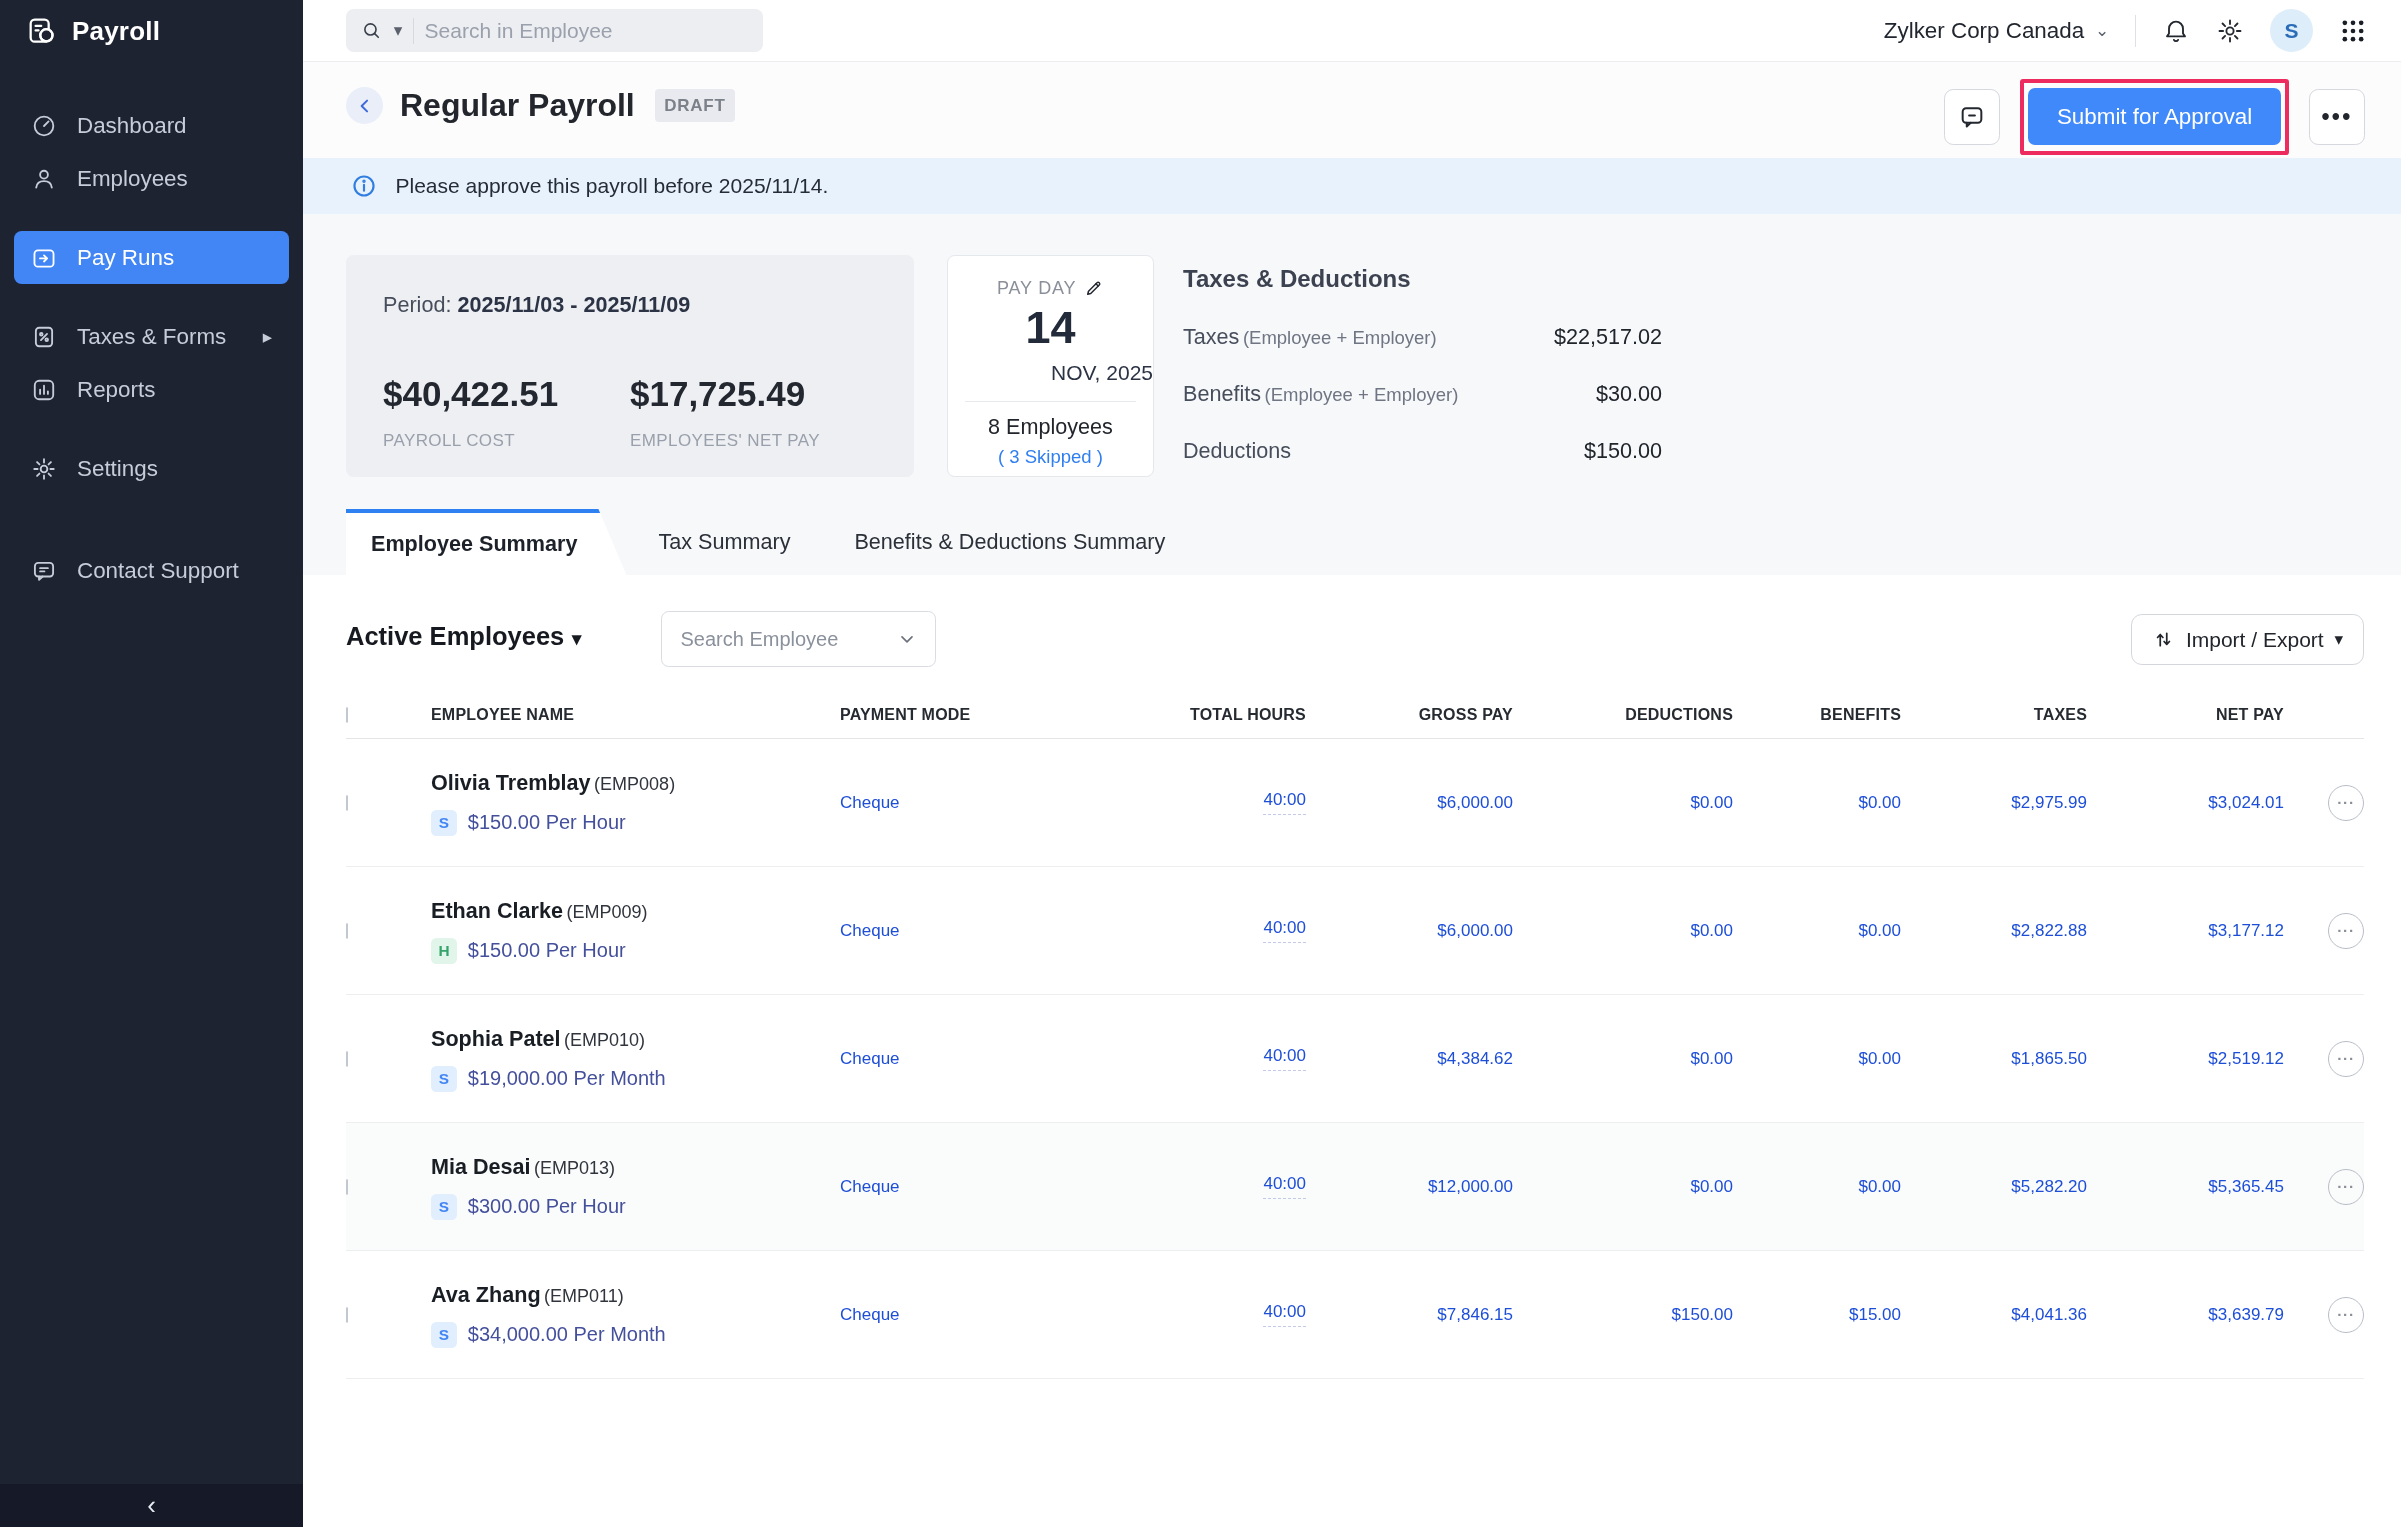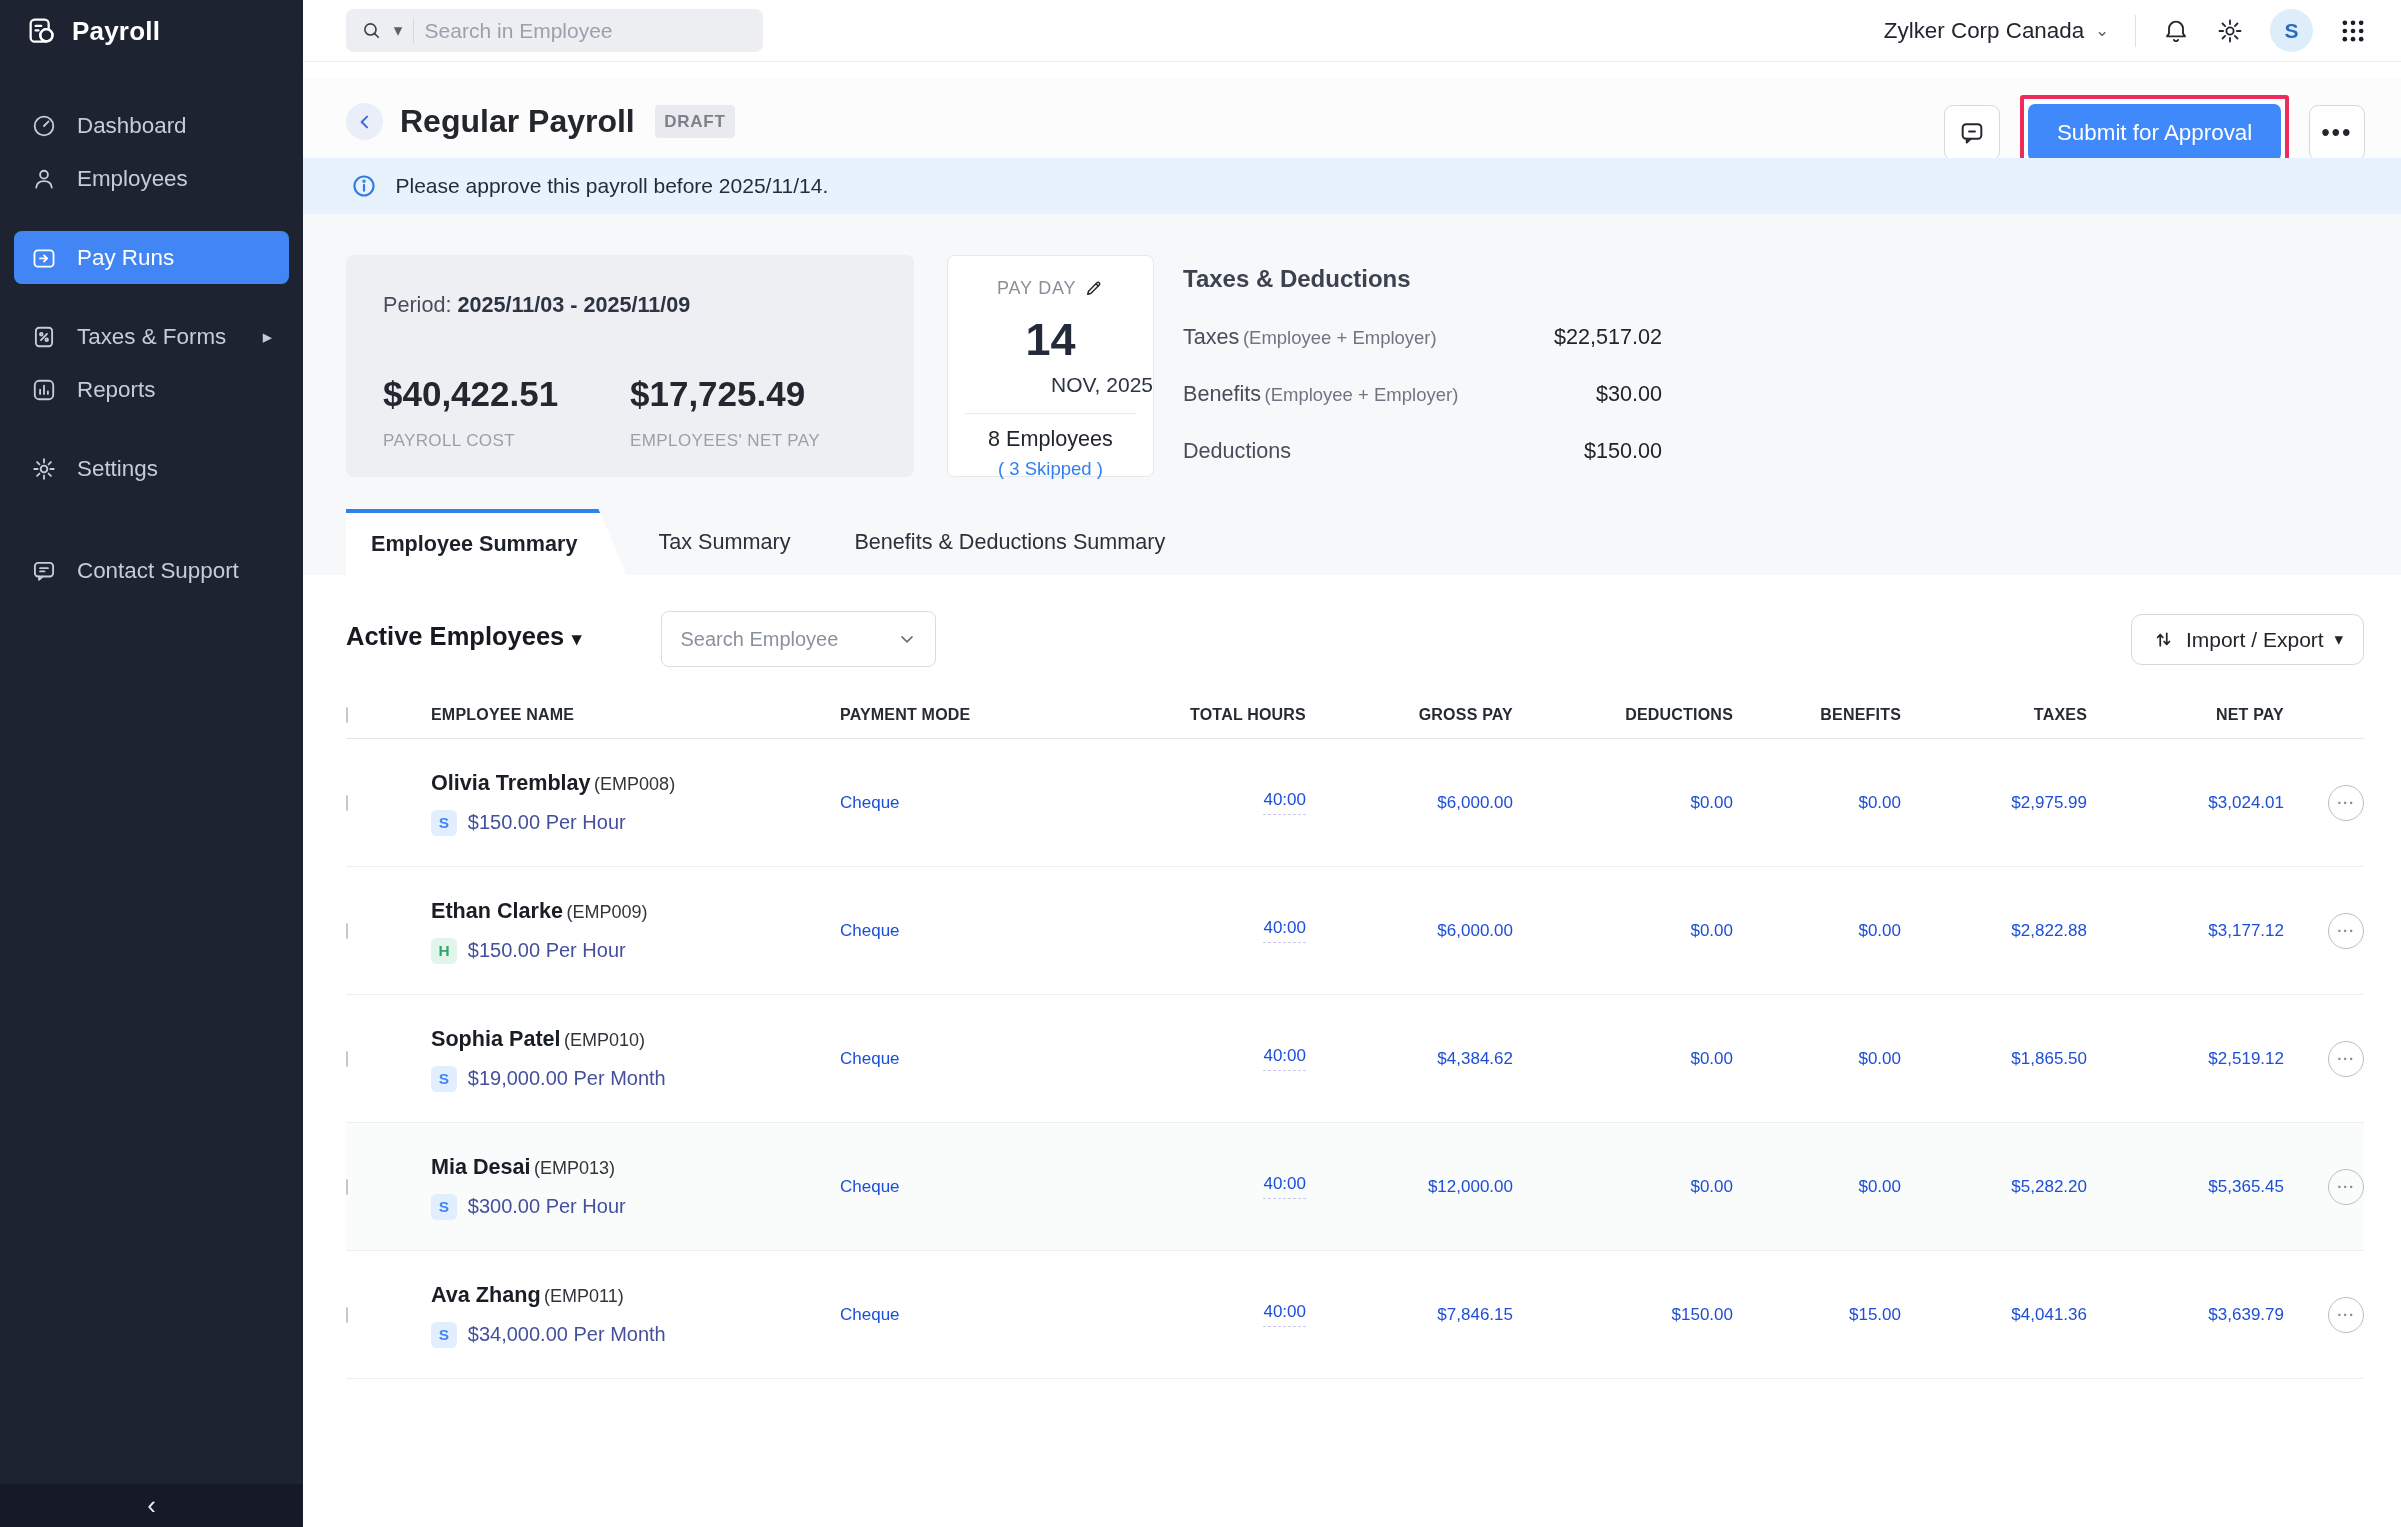--- a/index.html
+++ b/index.html
@@ -34,21 +34,21 @@
   .search-box input::placeholder { color:#9aa1ad; }
   .topbar-right { margin-left:auto; display:flex; align-items:center; gap:26px; padding-right:34px; }
   .org-switch { display:flex; align-items:center; gap:10.8px; font-size:22.4px; color:#21262f; cursor:pointer; }
   .caret { font-size:17px; color:#5b616c; }
   .vdivider { width:0.8px; height:32px; background:#dde0e5; }
   .icon-btn { cursor:pointer; }
   .avatar { width:43px; height:43px; border-radius:50%; background:#ddeefa; color:#2b6cb8;
             display:flex; align-items:center; justify-content:center; font-size:21px; font-weight:600; cursor:pointer; }
 
   
-  .page-header { position:absolute; left:303px; top:78px; right:0; height:97px; background:#fcfcfd; }
+  .page-header { position:absolute; left:303px; top:62px; right:0; height:97px; background:#fcfcfd; }
   .ph-left { position:absolute; left:43px; top:25px; display:flex; align-items:center; gap:17px; }
   .back-btn { width:37px; height:37px; border-radius:50%; background:#e9eef8; display:flex; align-items:center;
               justify-content:center; cursor:pointer; }
   .page-title { font-size:32px; font-weight:600; color:#23262c; }
   .status-badge { background:#e8eaef; color:#7b8089; font-size:17px; font-weight:600; letter-spacing:0.8px;
                   padding:6.2px 9.3px; border-radius:3.9px; margin-left:3.1px; }
   .ph-actions { position:absolute; right:36px; top:17px; display:flex; align-items:center; gap:20px; }
   .sq-btn { width:56px; height:56px; border:0.8px solid #d5d8de; border-radius:9.3px; background:#fff;
             display:flex; align-items:center; justify-content:center; cursor:pointer; }
   .submit-wrap { position:relative; padding:9.3px 7.7px; }
@@ -67,21 +67,21 @@
   .period-card { position:absolute; left:43px; top:41px; width:568px; height:222px; background:#edeff3; border-radius:7.7px; padding:37px; }
   .period-line { font-size:21.6px; color:#474e5b; }
   .period-line b { color:#2b3344; font-weight:700; }
   .period-amounts { display:flex; margin-top:56px; }
   .amount-block { width:305px; }
   .amount { font-size:35px; font-weight:600; color:#23272f; }
   .amount-label { font-size:17px; color:#9aa0ab; margin-top:17px; letter-spacing:0.4px; }
   .payday-card { position:absolute; left:644px; top:41px; width:207px; height:222px; background:#fff;
                  border:0.8px solid #e4e7eb; border-radius:7.7px; text-align:center; padding-top:21.6px; }
   .payday-label { font-size:18px; color:#8a8f99; letter-spacing:0.8px; display:inline-flex; align-items:center; gap:7.7px; }
-  .payday-day { font-size:45px; font-weight:600; color:#232b3a; margin-top:15px; }
+  .payday-day { font-size:45px; font-weight:600; color:#232b3a; margin-top:3px; }
   .payday-month { font-size:21px; color:#2b3344; margin-top:7.7px;text-align:right; }
   .payday-divider { height:0.8px; background:#e8eaee; margin:15.4px 17px 12.4px; }
   .payday-emp { font-size:21.6px; color:#22262c; }
   .payday-skipped { font-size:18.5px; color:#2f7ff0; margin-top:6.2px; cursor:pointer; }
   .taxes-block { position:absolute; left:880px; top:51px; width:479px; }
   .taxes-title { font-size:24px; font-weight:600; color:#3c4250; }
   .tax-row { display:flex; align-items:baseline; margin-top:31px; }
   .tax-label { font-size:21.6px; color:#474e5b; }
   .tax-sub { font-size:18.5px; color:#6f7583; }
   .tax-value { margin-left:auto; font-size:21.6px; color:#20242b; }

